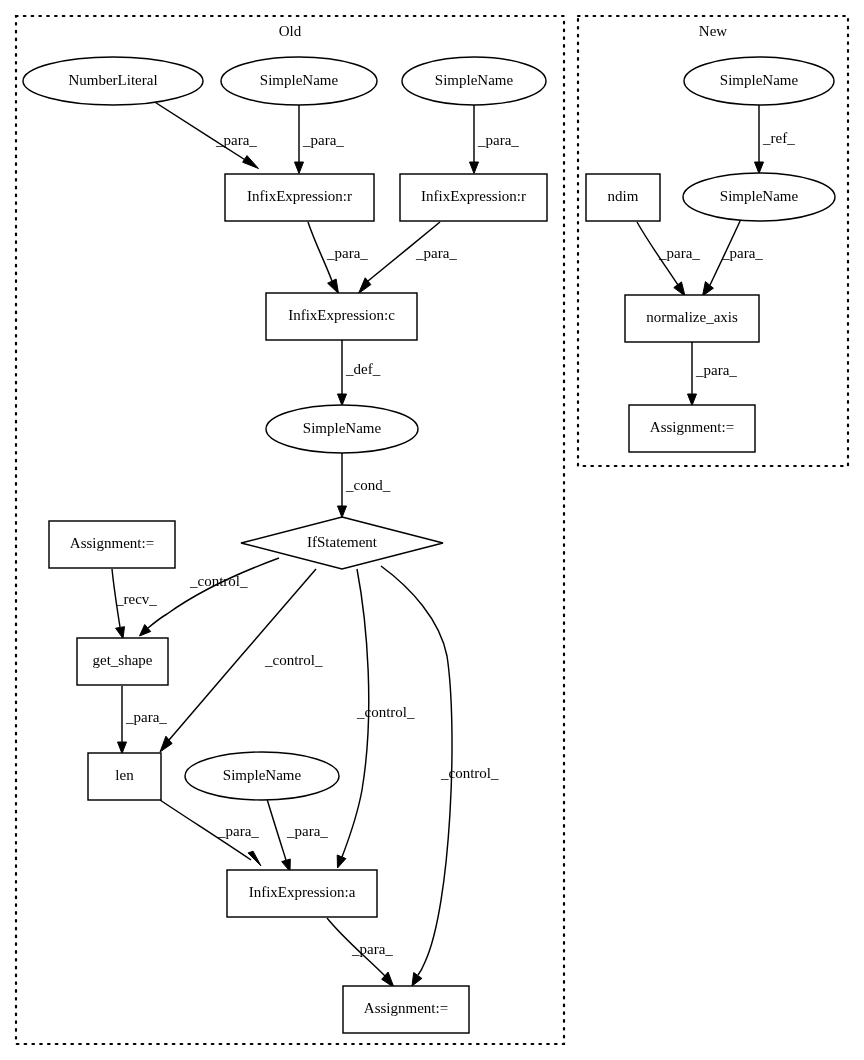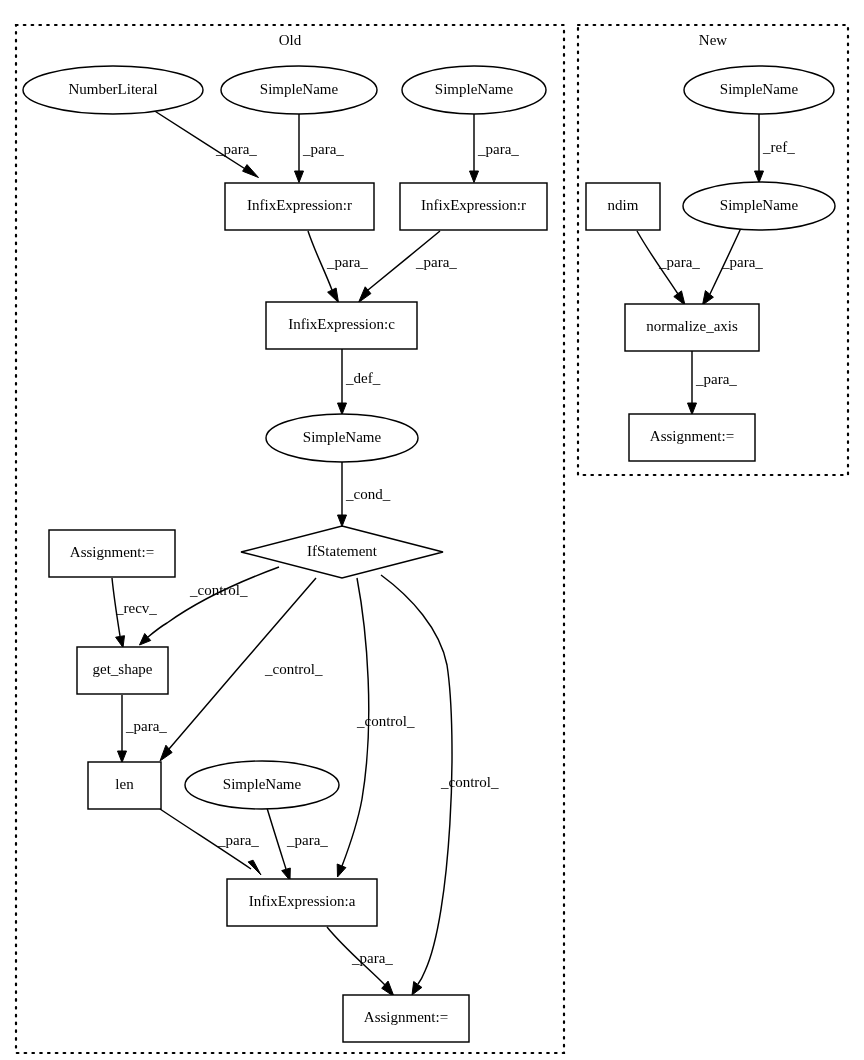--- a/index.html
+++ b/index.html
@@ -10,21 +10,20 @@
   body {
     width: 864px;
     height: 1060px;
     font-family: "Liberation Serif", "DejaVu Serif", serif;
     overflow: hidden;
   }
   #graph-root {
     position: relative;
     width: 864px;
     height: 1044px;
-    margin-top: 9px;
   }
   svg.graph-canvas {
     display: block;
     width: 864px;
     height: 1060px;
     background: #ffffff;
   }
   .cluster-box {
     fill: none;
     stroke: #000000;

